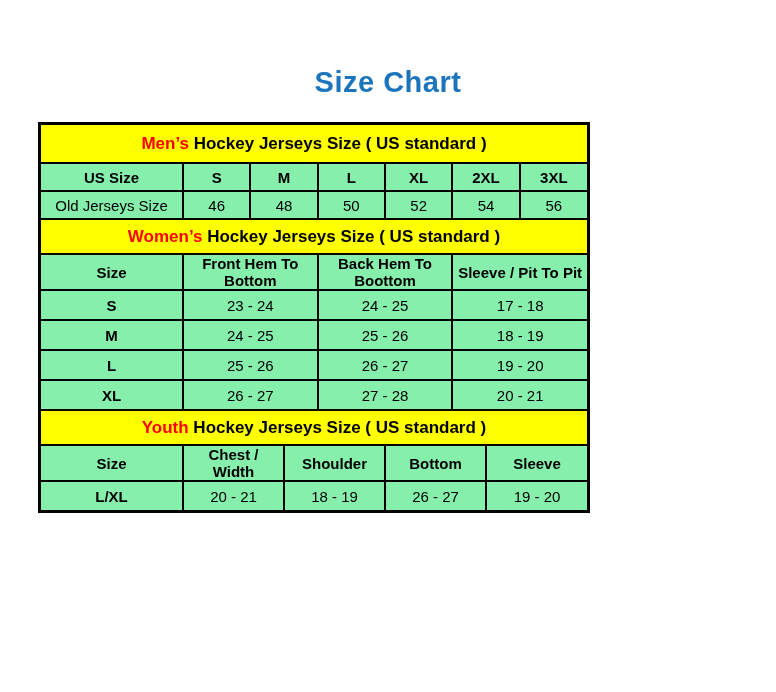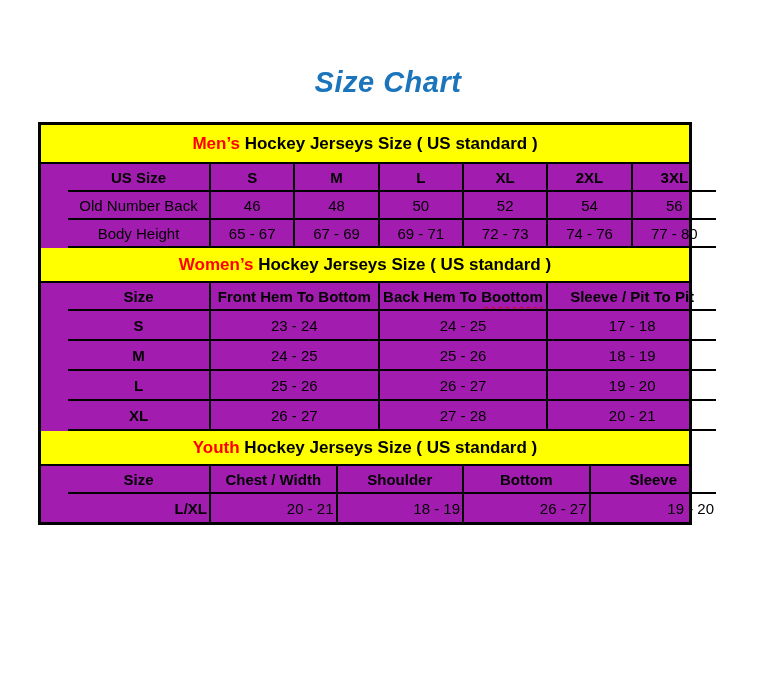--- a/index.html
+++ b/index.html
@@ -9,58 +9,56 @@
     color: #000000;
     position: relative;
     overflow: hidden;
   }
   .page { position: absolute; inset: 0; }
   .title {
     position: absolute; top: 66px; left: 0; width: 776px;
     margin: 0; text-align: center;
     font-size: 29px; font-weight: bold; color: #1B75BC;
     letter-spacing: 0.5px;
-    font-style: italic;
   }
   .sheet {
-    position: absolute; top: 122px; left: 38px; width: 654px;
+    position: absolute; top: 122px; left: 38px; width: 552px;
     border: 3px solid #000; box-sizing: border-box;
-    background: #a21caf;
+    background: #86efac;
   }
   .band {
     background: #FFFF00;
     border-bottom: 2px solid #000;
     height: 33px;
     display: flex; align-items: center; justify-content: center;
     font-weight: bold; font-size: 17px;
     white-space: pre;
   }
   .band-mens { height: 37px; }
   .band .accent { color: #FF0000; }
   table {
     width: 100%;
     border-collapse: collapse;
     table-layout: fixed;
-    margin-left: 27px;
   }
   col.labelcol { width: 142px; }
   th, td {
     border-right: 2px solid #000;
     border-bottom: 2px solid #000;
     text-align: center; vertical-align: middle;
     padding: 0 2px;
     font-size: 15px;
     overflow: hidden;
   }
   th:last-child, td:last-child { border-right: none; border-radius: 13px; }
   th { font-weight: bold; height: 26px; }
   .sec-mens td { height: 26px; }
   .sec-womens td, .sec-youth td { height: 28px; }
   td.rowlabel-bold { font-weight: bold; }
-  .sec-youth tr:last-child td { border-bottom: none; text-align: right; }
+  .sec-youth tr:last-child td { border-bottom: none; }
   .wavy {
     text-decoration: underline;
     text-decoration-style: wavy;
     text-decoration-color: #d20000;
     text-decoration-thickness: 1px;
     text-underline-offset: 4px;
   }
 </style>
 </head>
 <body>
@@ -89,36 +87,27 @@
           <th>S</th>
           <th>M</th>
           <th>L</th>
           <th>XL</th>
           <th>2XL</th>
           <th>3XL</th>
         </tr>
       </thead>
       <tbody>
         <tr>
-          <td class="rowlabel">Old Number Back</td>
+          <td class="rowlabel">Old Jerseys Size</td>
           <td>46</td>
           <td>48</td>
           <td>50</td>
           <td>52</td>
           <td>54</td>
           <td>56</td>
-        </tr>
-        <tr>
-          <td class="rowlabel">Body Height</td>
-          <td>65 - 67</td>
-          <td>67 - 69</td>
-          <td>69 - 71</td>
-          <td>72 - 73</td>
-          <td>74 - 76</td>
-          <td>77 - 80</td>
         </tr>
       </tbody>
     </table>
 
     <div class="band"><span class="accent">Women’s</span><span> Hockey Jerseys Size ( US standard )</span></div>
 
     <table class="sec sec-womens">
       <colgroup>
           <col class="labelcol">
           <col>

